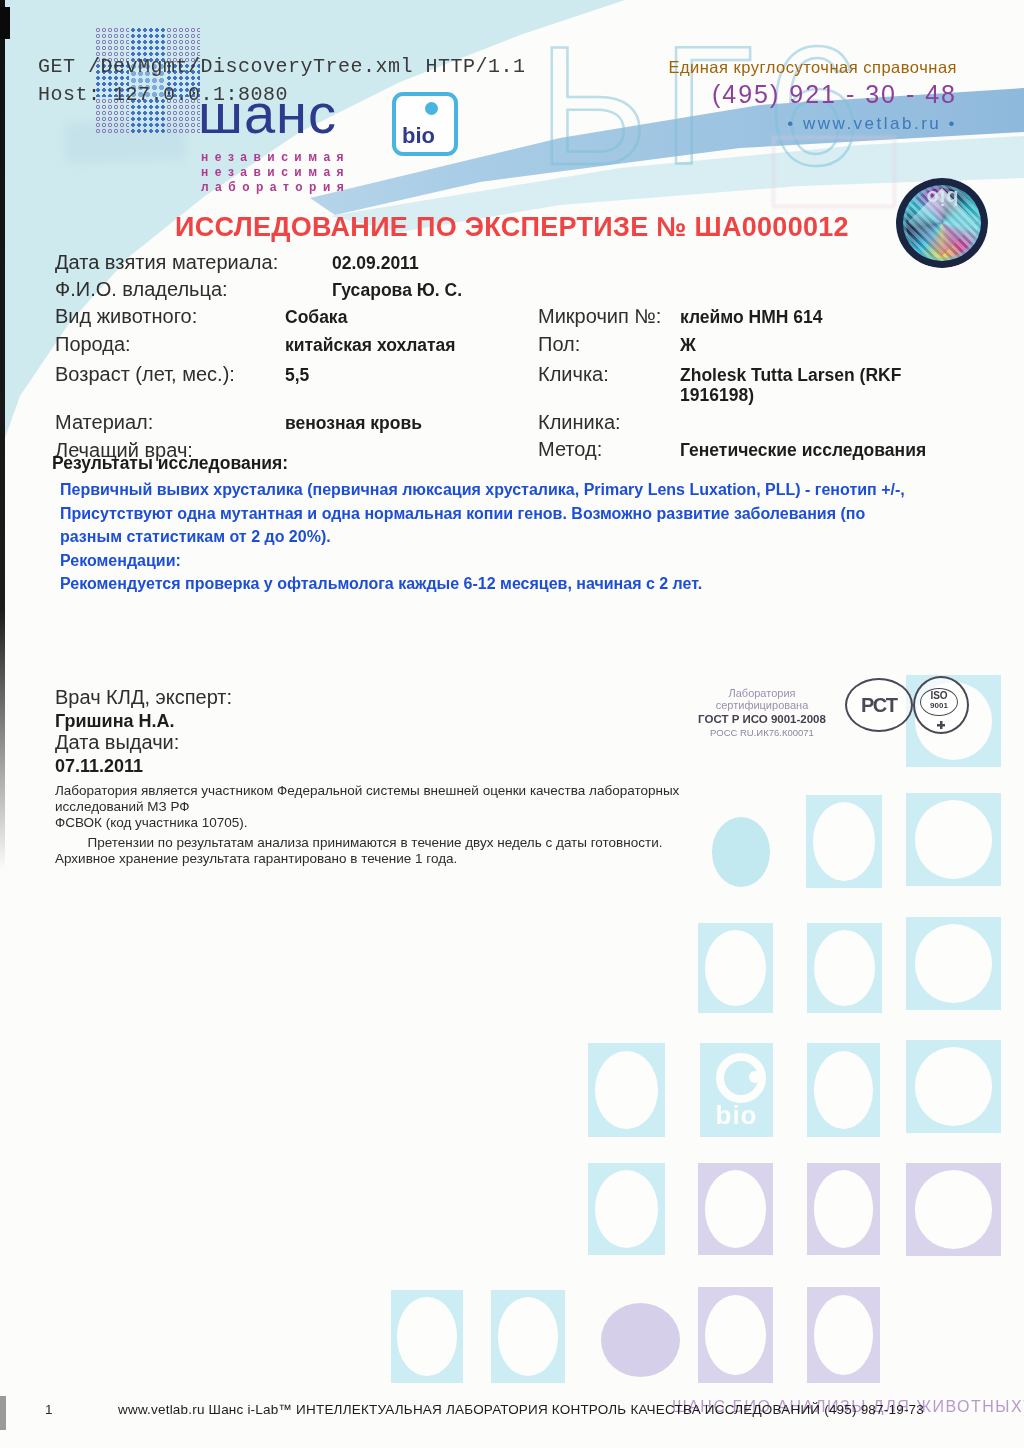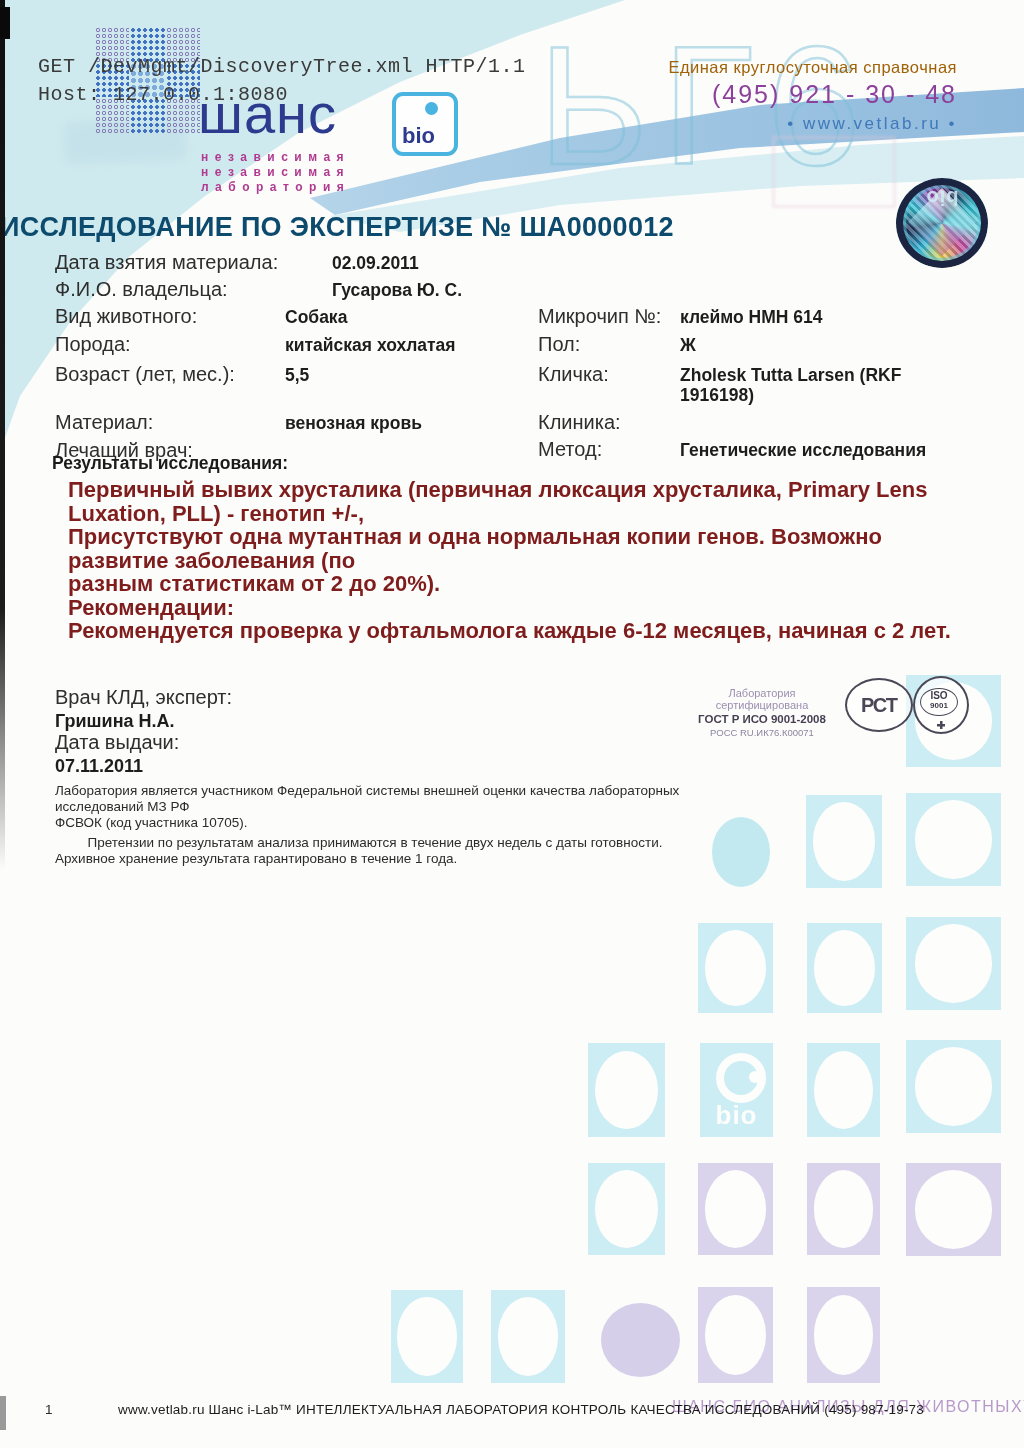--- a/index.html
+++ b/index.html
@@ -61,38 +61,38 @@
     background:
       repeating-linear-gradient(45deg,rgba(255,255,255,.28) 0 3px,rgba(0,0,0,.12) 3px 6px),
       conic-gradient(from 20deg,#1d2a52,#27b7c8,#7fd9e2,#c43f9b,#e8d44c,#2bb3d8,#1d2a52,#35c4d6,#9c3fae,#1d2a52);
     box-shadow:inset 0 0 0 7px #1b2440,inset 0 0 0 10px rgba(90,200,220,.5);}
   .holo .diamond{position:absolute;left:22px;top:20px;width:48px;height:48px;transform:rotate(45deg);
     background:linear-gradient(135deg,rgba(255,255,255,.75),rgba(140,220,235,.4) 55%,rgba(196,63,155,.45));}
   .holo .biotxt{position:absolute;left:0;right:0;top:8px;text-align:center;transform:rotate(180deg);
     font-size:20px;font-weight:700;color:#cfeef5;opacity:.85;letter-spacing:1px;}
 
   
-  .title{left:0;top:212px;width:1024px;text-align:left;z-index:2;font-size:27px;
-    font-weight:700;color:#0c4a6e;letter-spacing:.3px;}
+  .title{left:0;top:212px;width:1024px;text-align:center;z-index:2;font-size:27px;
+    font-weight:700;color:#ef4444;letter-spacing:.3px;}
 
   
   .fields-left{left:55px;top:251px;z-index:2;width:480px;}
   .fields-right{left:538px;top:305px;z-index:2;width:470px;}
   .frow{display:flex;align-items:flex-start;}
   .lbl{font-size:20px;color:#2e2e2e;flex:none;}
   .fields-left .lbl{width:230px;}
   .fields-right .lbl{width:142px;}
   .val{font-size:17.5px;font-weight:700;color:#1d1d1d;padding-top:2px;line-height:20px;}
   .fields-right .val{width:262px;}
   .h27{min-height:27px;gap:47px;} .h28{min-height:28px;} .h30{min-height:30px;} .h48{min-height:48px;}
 
   
   .results{left:52px;top:453px;z-index:2;width:930px;}
   .res-head{font-size:17.5px;font-weight:700;color:#1b1b1b;margin-bottom:4px;}
-  .res-line{font-size:22px;font-weight:700;color:#7f1d1d;line-height:23.5px;margin-left:16px;}
+  .res-line{font-size:16px;font-weight:700;color:#1d4ed8;line-height:23.5px;margin-left:8px;}
 
   
   .signoff{left:55px;top:686px;z-index:2;width:640px;}
   .signoff .frow{min-height:26px;flex-direction:column;}
   .signoff .val{font-size:18px;}
   .smallprint{margin-top:7px;font-size:13.5px;color:#2c2c2c;line-height:16px;}
   .smallprint .sp3{margin-top:4px;text-align:center;}
 
   
   .cert{left:682px;top:687px;width:160px;z-index:2;text-align:center;line-height:12px;}

